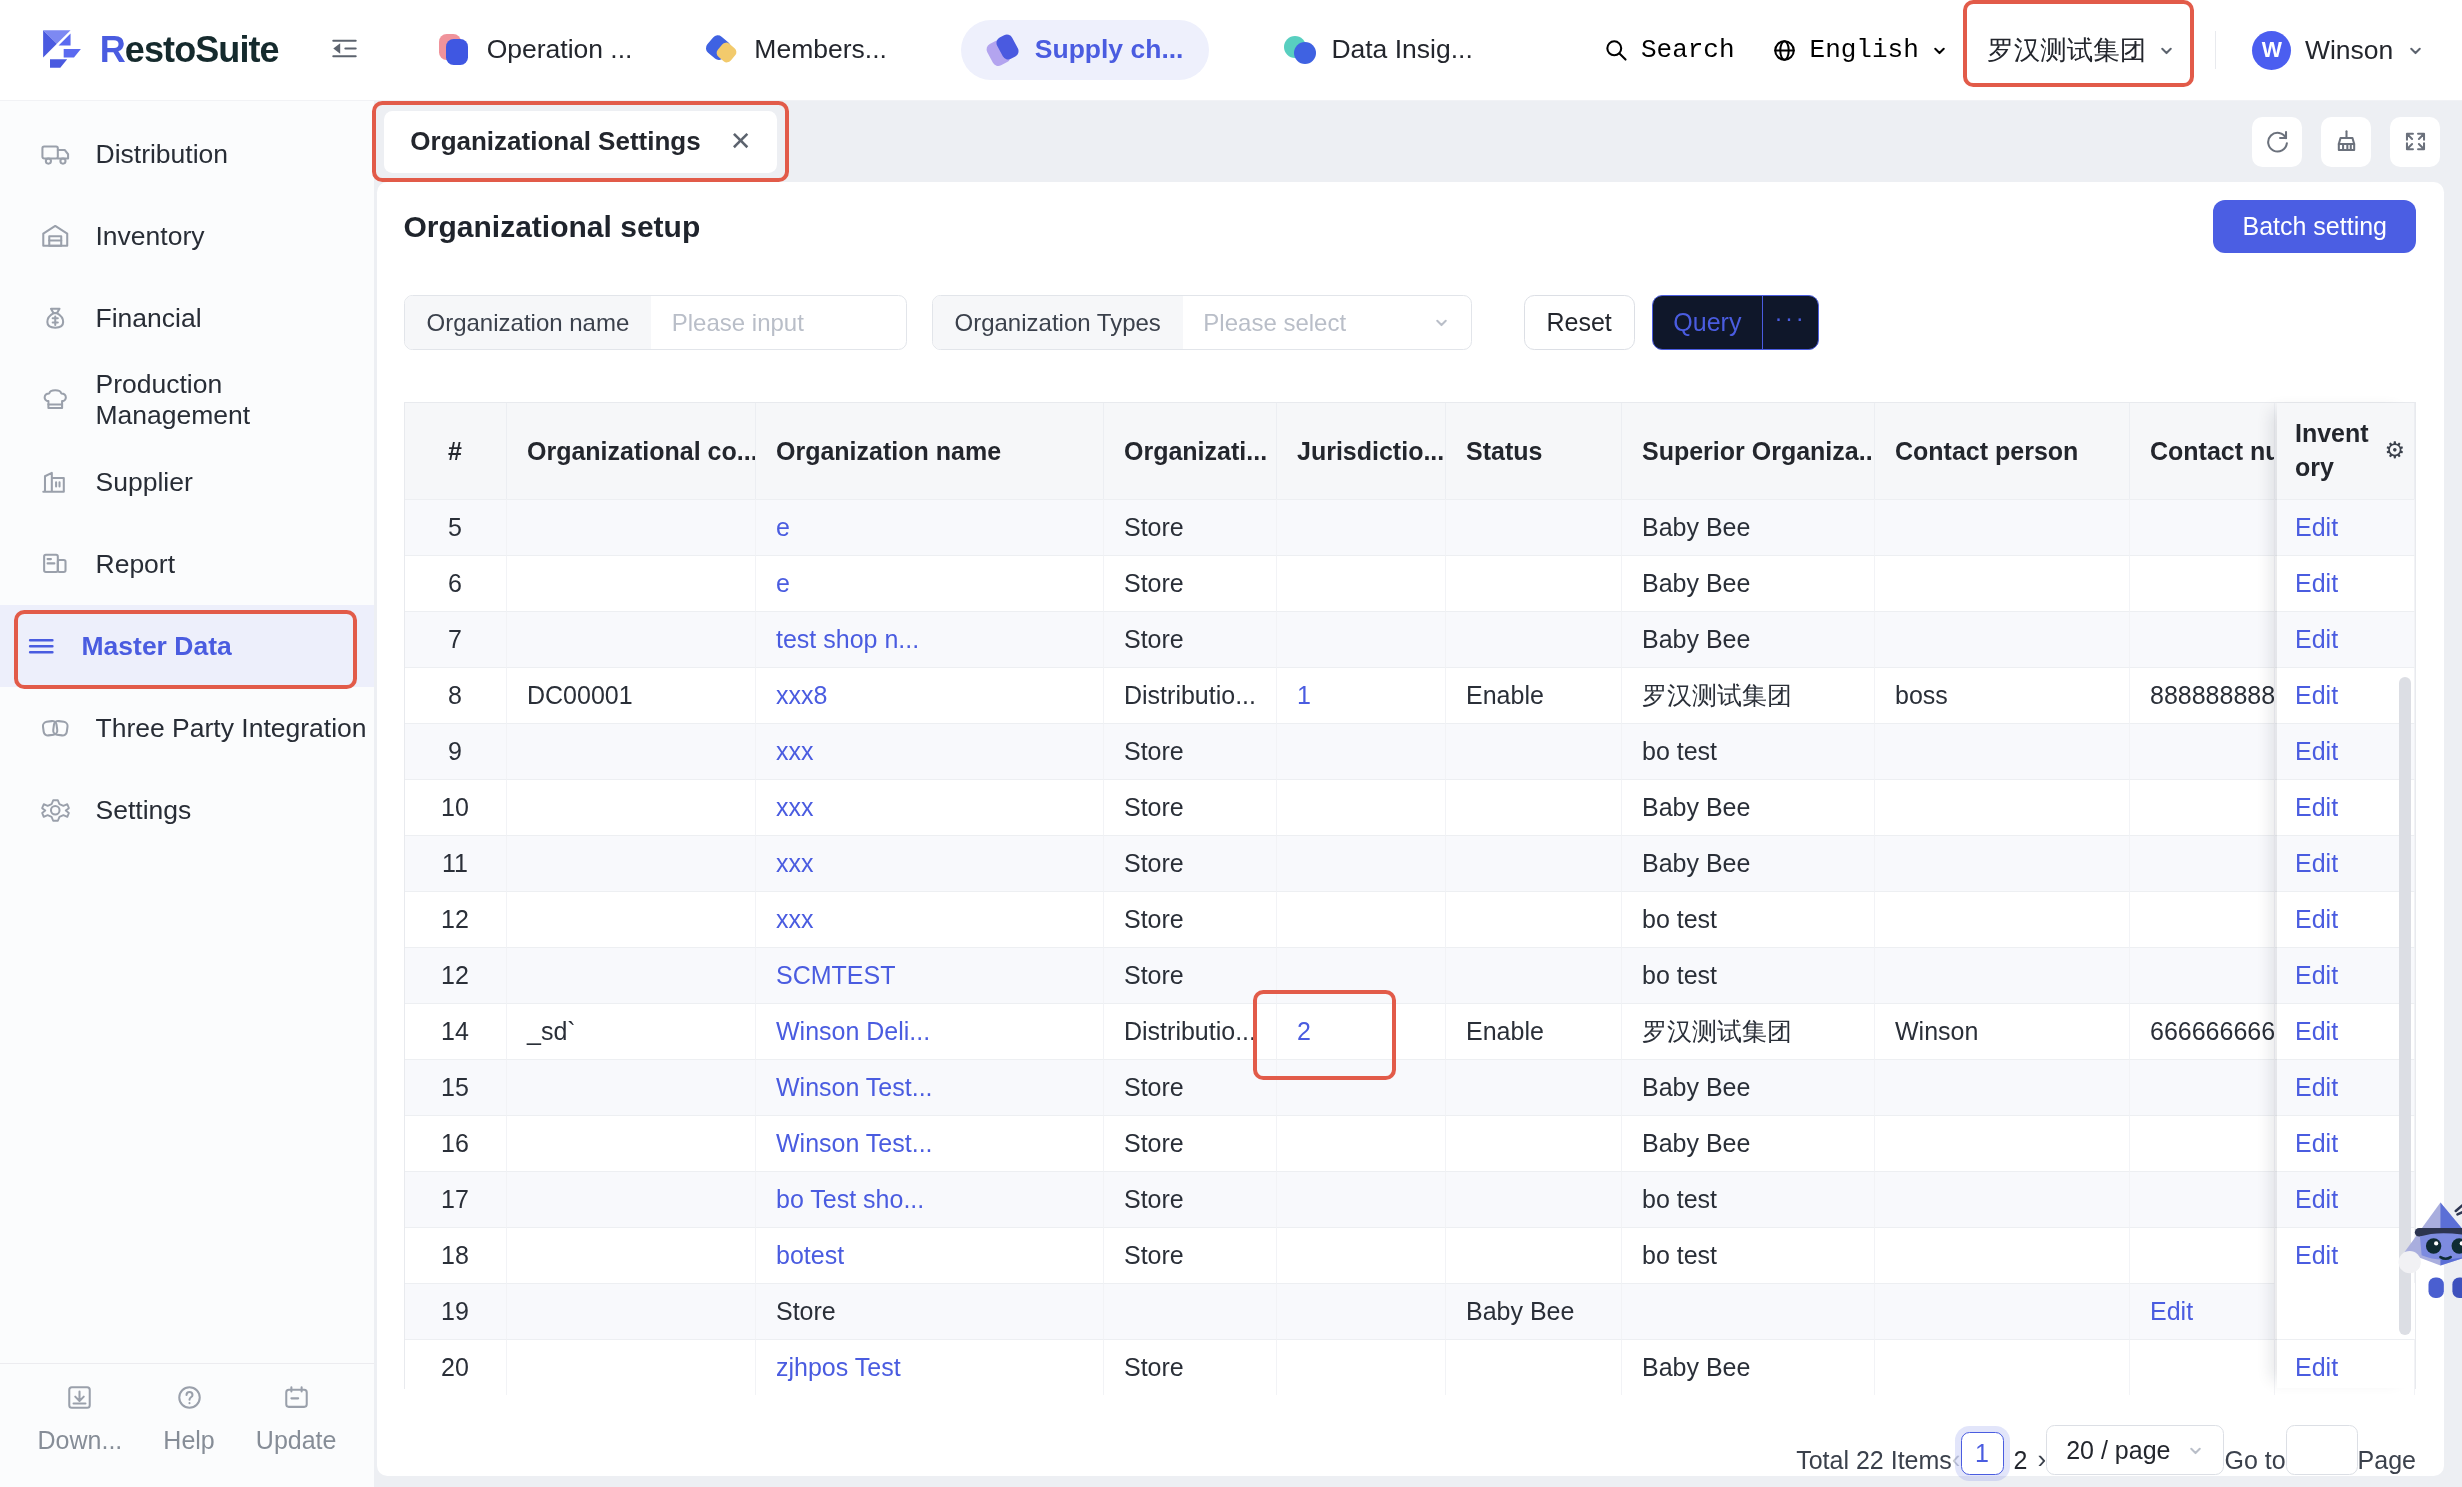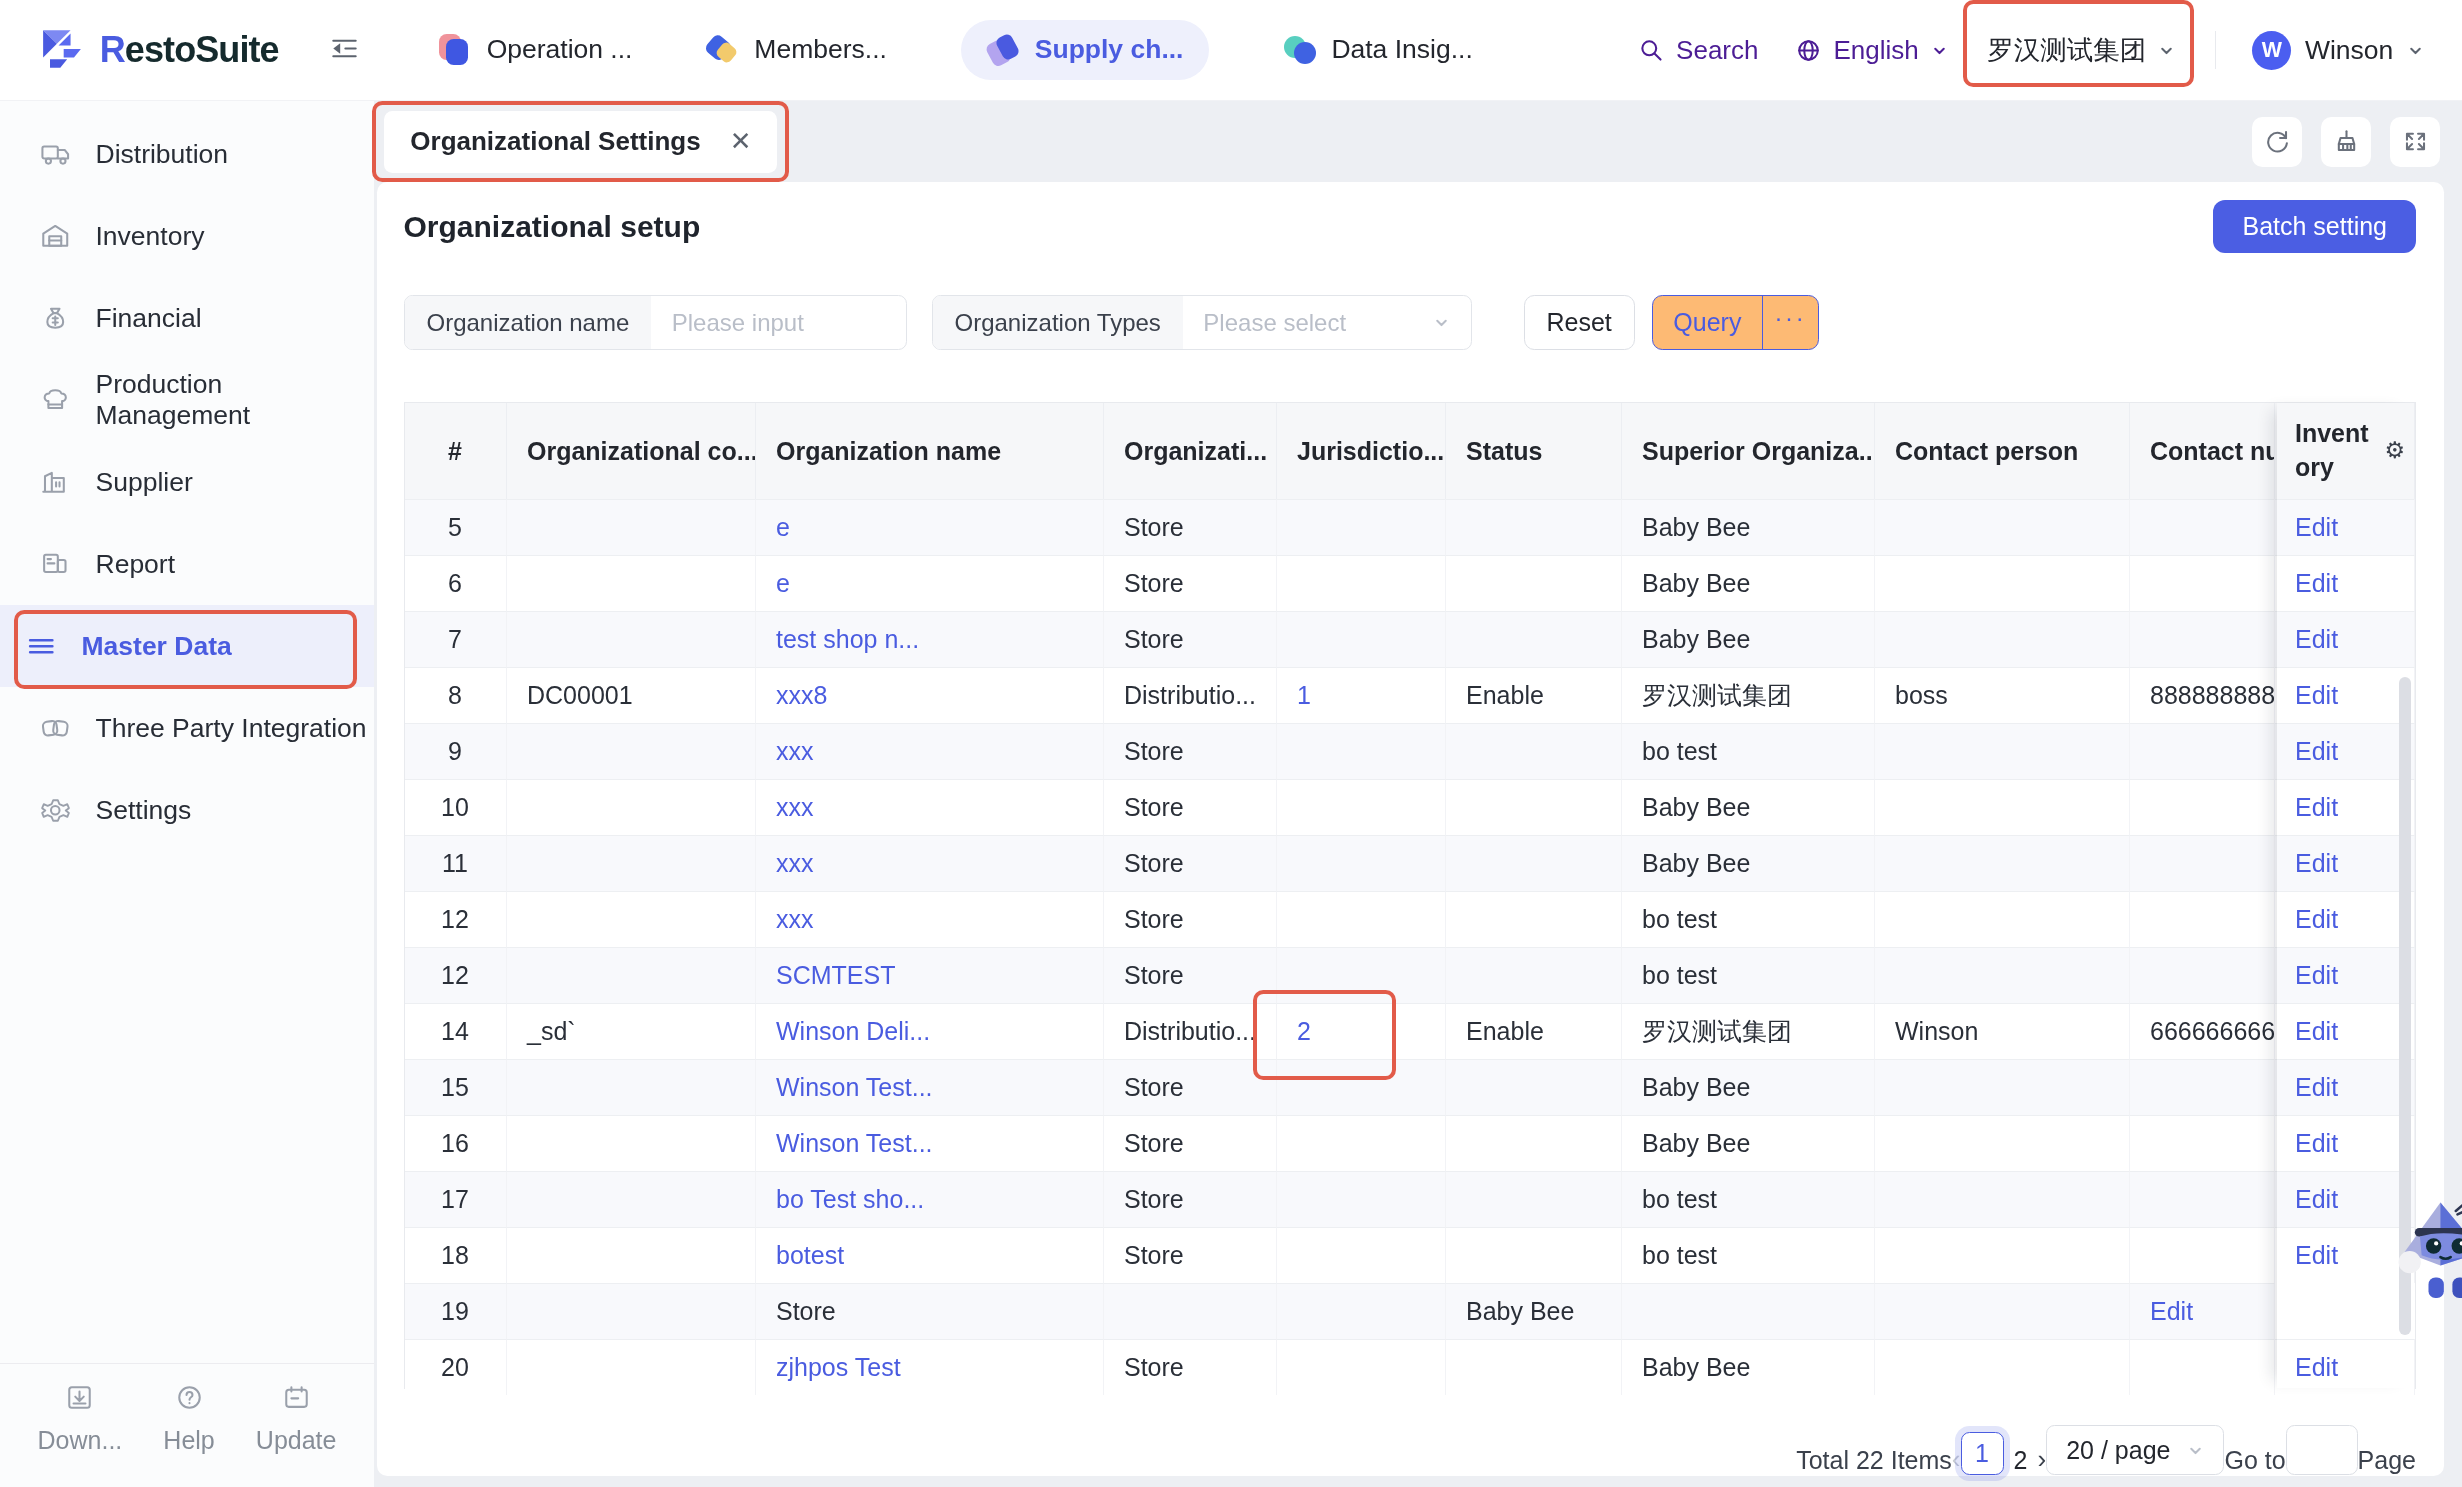--- a/index.html
+++ b/index.html
@@ -20,21 +20,21 @@
   .ic i { position:absolute; display:block; }
   .ic-op .b1 { left:0; top:3; width:22px; height:26px; background:#f0939b; border-radius:7.7px; }
   .ic-op .b2 { left:9; top:5.1px; left:7.7px; width:22px; height:26px; background:#3f57e2; border-radius:7.7px; }
   .ic-mem .b1 { left:1.7px; top:3.4px; width:20.5px; height:20.5px; background:#3f62e2; border-radius:6px; transform:rotate(40deg); }
   .ic-mem .b2 { left:12px; top:10.3px; width:17px; height:17px; background:#f2ca6c; border-radius:5.1px; transform:rotate(40deg); }
   .ic-sup .b1 { left:1.7px; top:6.8px; width:19px; height:24px; background:#b3a4ef; border-radius:6px; transform:rotate(-28deg); }
   .ic-sup .b2 { left:12px; top:1.7px; width:17px; height:24px; background:#4a5ae0; border-radius:6px; transform:rotate(-28deg); }
   .ic-data .b1 { left:0.9px; top:2.6px; width:22px; height:22px; background:#58cfc0; border-radius:50%; }
   .ic-data .b2 { left:10.3px; top:8.5px; width:22px; height:22px; background:#3f62e2; border-radius:50%; }
   .nav-right { margin-left:auto; display:flex; align-items:center; gap:36px; }
-  .nav-chip { display:flex; align-items:center; gap:12px; font-size:26px; color:#4c1d95; }
+  .nav-chip { display:flex; align-items:center; gap:12px; font-size:26px; color:#000000;font-family:Liberation Mono, monospace; }
   .org-switch { display:flex; align-items:center; gap:12px; font-size:26.5px; color:#23262d; position:relative; padding:0 3.4px; }
   .divider-v { width:1.7px; height:38px; background:#e8eaee; }
   .user { display:flex; align-items:center; gap:13.7px; font-size:26.5px; }
   .avatar { width:39px; height:39px; border-radius:50%; background:#4b5ef0; color:#fff; font-size:21.4px; font-weight:700;
             display:flex; align-items:center; justify-content:center; }
   .chev { width:17px; height:17px; }
 
   
   .sidebar { position:absolute; left:0; top:101px; width:374px; bottom:0; background:#fbfcfd; display:flex; flex-direction:column; z-index:5; }
   .side-items { flex:1; padding-top:12px; }
@@ -59,21 +59,21 @@
   .panel-head { position:absolute; left:26.5px; right:28px; top:0; height:89px; display:flex; align-items:center; }
   .page-title { font-size:30px; font-weight:700; color:#1f242c; }
   .btn-primary { margin-left:auto; height:53px; padding:0 29px; background:#4b5ee3; color:#fff; font-size:25px;
                  border:none; border-radius:12px; display:flex; align-items:center; }
   .filters { position:absolute; left:26.5px; top:113px; height:55px; display:flex; align-items:center; }
   .fgroup { display:flex; height:55px; border:0.9px solid #e2e5ea; border-radius:8.5px; overflow:hidden; font-size:24px; background:#fff; }
   .flabel { background:#f6f7f9; display:flex; align-items:center; padding:0 22px; color:#3b414c; }
   .fval { display:flex; align-items:center; gap:19px; padding:0 20.5px; color:#b9bec8; }
   .btn-reset { height:55px; padding:0 22px; border:0.9px solid #dcdfe5; border-radius:10.3px; background:#fff; font-size:25px;
                color:#23262d; display:flex; align-items:center; }
-  .qgroup { display:flex; height:55px; border:1.7px solid #4a5ce0; border-radius:10.3px; overflow:hidden; background:#fdba74; color:#4a5ce0; }
+  .qgroup { display:flex; height:55px; border:1.7px solid #4a5ce0; border-radius:10.3px; overflow:hidden; background:#0f172a; color:#4a5ce0; }
   .btn-query { padding:0 20.5px; display:flex; align-items:center; font-size:25px; border-right:1.7px solid #4a5ce0; }
   .btn-more { width:55px; display:flex; align-items:center; justify-content:center; font-size:24px; letter-spacing:2.6px; padding-bottom:8.5px; }
 
   
   .tablewrap { position:absolute; left:26.5px; top:220px; width:2012px; height:987px; border:0.9px solid #e8eaee; }
   .trow { display:grid; grid-template-columns:102px 249px 348px 173px 169px 176px 253px 255px 145px 140px; }
   .th { height:96px; display:flex; align-items:center; padding-left:20.5px; background:#f6f7f9; font-size:25px; font-weight:700;
         color:#23262d; border-right:0.9px solid #eceef2; overflow:hidden; white-space:nowrap; }
   .th.center { justify-content:center; padding-left:0; }
   .th.op { white-space:normal; word-break:break-all; line-height:1.35; padding-right:8.5px; }

